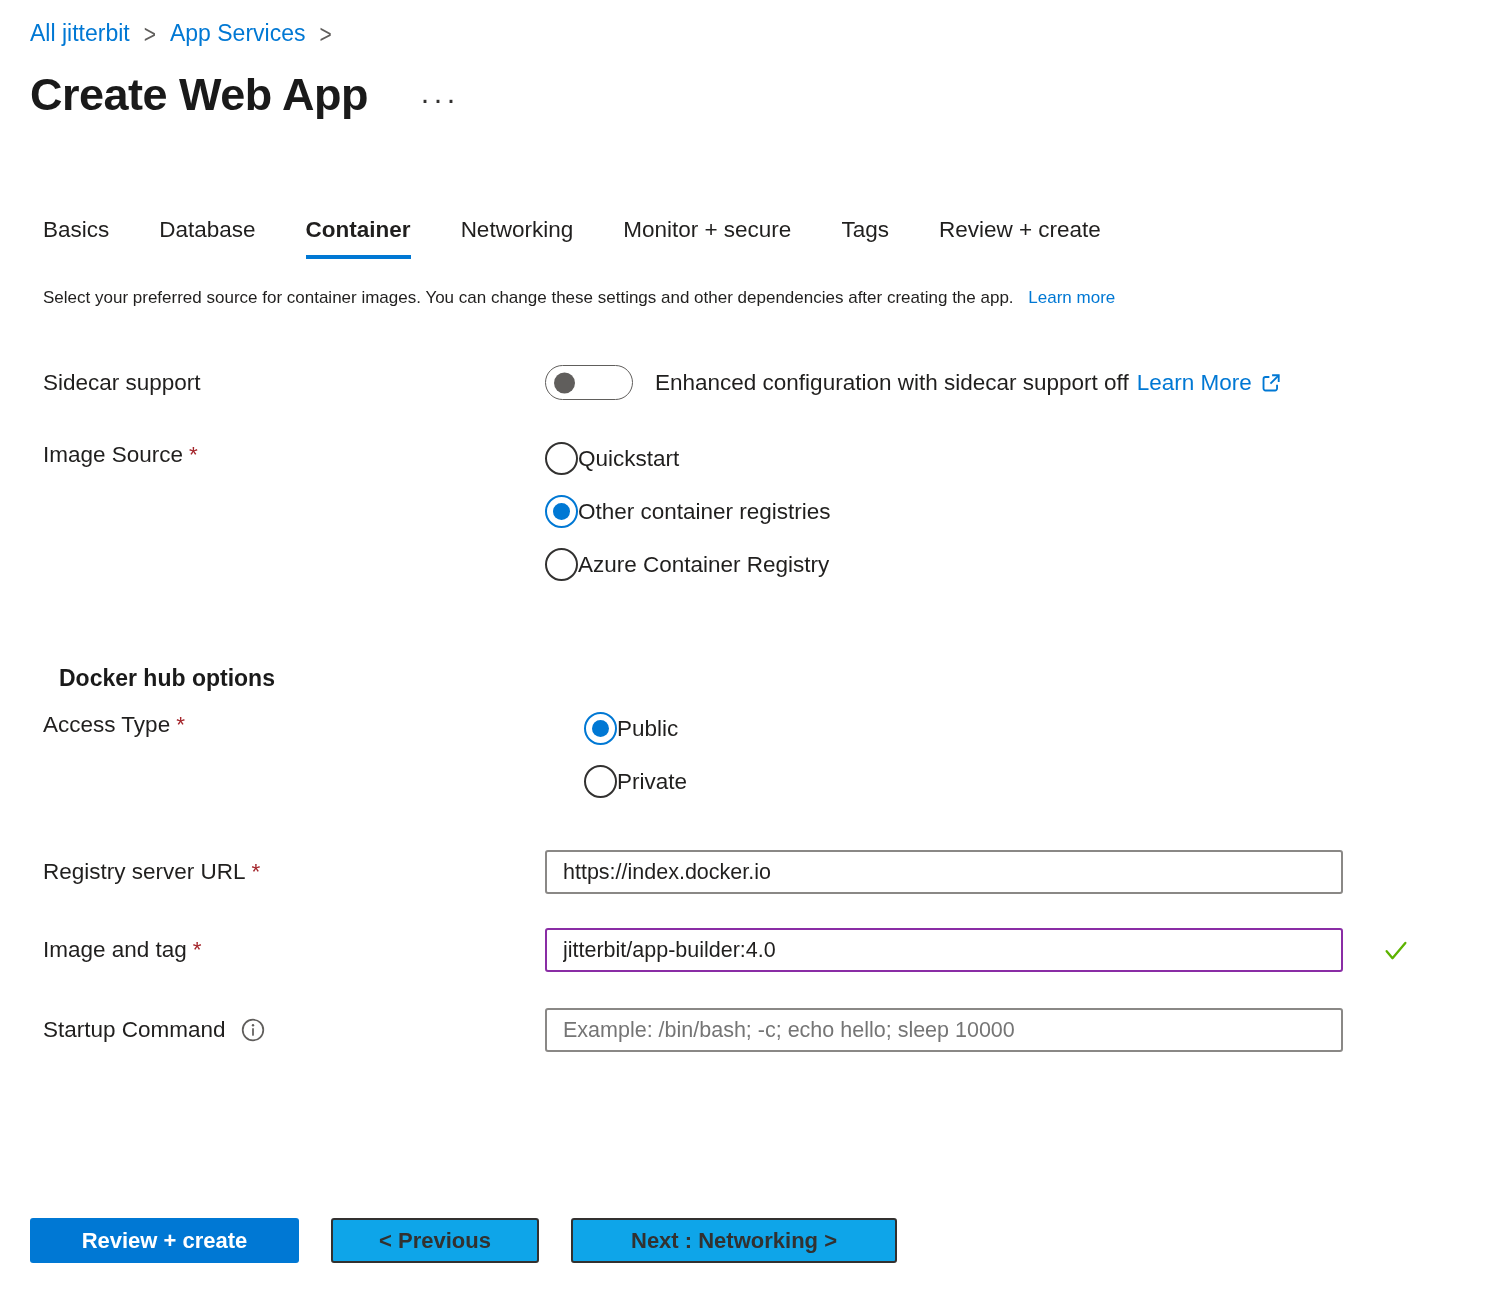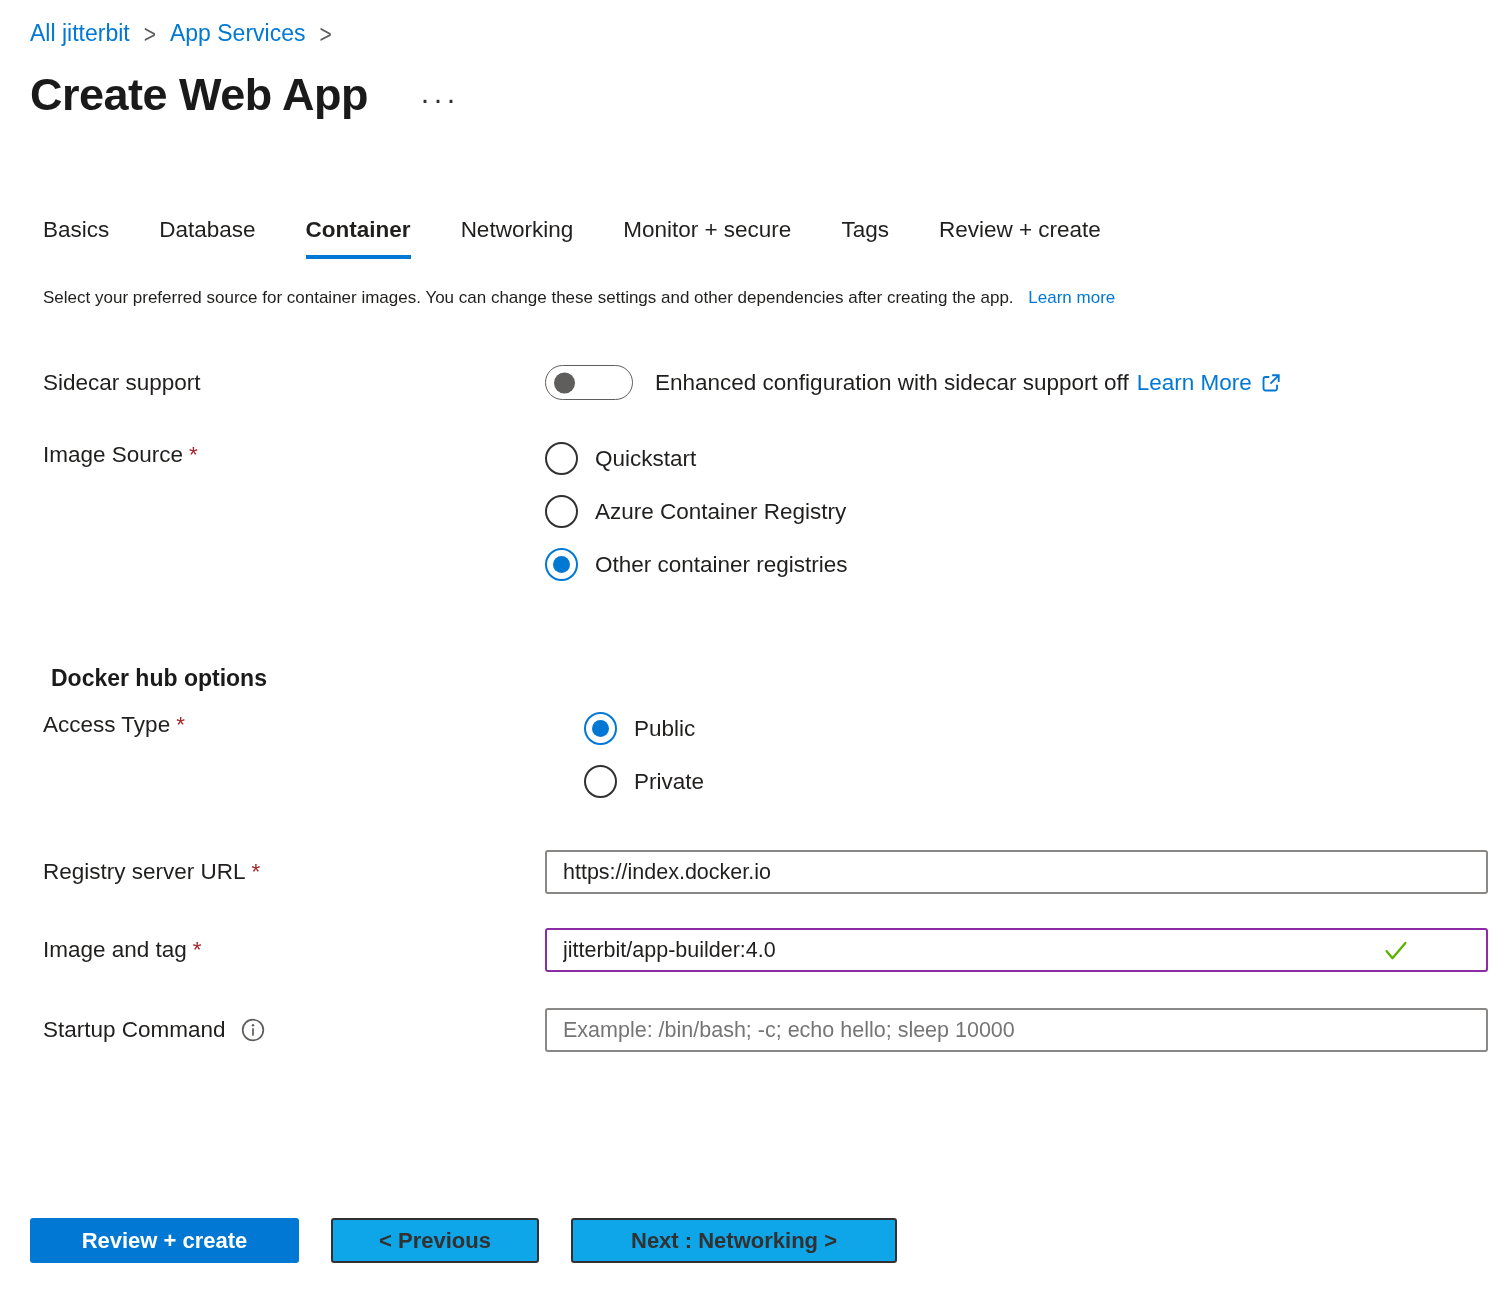--- a/index.html
+++ b/index.html
@@ -45,33 +45,33 @@
   .sidecar-text { margin-left: 22px; white-space: nowrap; }
   .ext-link { margin-left: 8px; display: inline-flex; align-items: center; }
   .ext-link svg { display: block; }
 
   .row-imagesource { margin-top: 42px; }
   .radio-group { display: flex; flex-direction: column; row-gap: 20px; }
   .radio-option { display: flex; align-items: center; cursor: pointer; }
   .radio { width: 33px; height: 33px; border: 2.5px solid #323130; border-radius: 50%; position: relative; flex-shrink: 0; background: #fff; }
   .radio.on { border-color: #0078d4; }
   .radio.on::after { content: ""; position: absolute; left: 6px; top: 6px; right: 6px; bottom: 6px; border-radius: 50%; background: #0078d4; }
-  .radio-label { margin-left: 17px; font-size: 22.5px; }
+  .radio-label { font-size: 22.5px; }
 
   .section-heading { margin: 84px 0 0 13px; font-size: 23px; font-weight: 700; color: #1a1a1a; }
   .row-accesstype { margin-top: 20px; gap: 39px; }
 
   .row-input { align-items: center; }
   .row-registry { margin-top: 52px; }
   .row-imagetag { margin-top: 34px; }
   .row-startup { margin-top: 36px; }
 
   .input-wrap { position: relative; width: 881px; }
   .text-input {
-    width: 943px; height: 44px; border: 2px solid #8a8886; border-radius: 3px;
+    width: 798px; height: 44px; border: 2px solid #8a8886; border-radius: 3px;
     font-size: 21.5px; font-family: inherit; color: #201f1e; padding: 0 16px; outline: none; background: #fff;
   }
   .text-input.valid { border: 2px solid #8a2da5; padding-right: 56px; }
   .text-input::placeholder { color: #757575; opacity: 1; }
   .check-icon { position: absolute; right: 16px; top: 50%; transform: translateY(-50%); display: flex; }
 
   .label-with-info { display: flex; align-items: center; }
   .info-icon { margin-left: 14px; display: inline-flex; cursor: default; }
 
   
@@ -137,31 +137,31 @@
     <div class="form-row row-imagesource">
       <div class="form-label">
         <span>Image Source</span><span class="required">*</span>
       </div>
       <div class="radio-group">
         <div class="radio-option">
           <div class="radio"></div>
           <span class="radio-label">Quickstart</span>
         </div>
         <div class="radio-option">
+          <div class="radio on"></div>
+          <span class="radio-label">Other container registries</span>
+        </div>
+        <div class="radio-option">
           <div class="radio"></div>
           <span class="radio-label">Azure Container Registry</span>
         </div>
-        <div class="radio-option">
-          <div class="radio on"></div>
-          <span class="radio-label">Other container registries</span>
-        </div>
-      </div>
-    </div>
-
-    <h2 class="section-heading" style="margin-left:8px;">Docker hub options</h2>
+      </div>
+    </div>
+
+    <h2 class="section-heading" style="margin-left:16px;">Docker hub options</h2>
 
     <div class="form-row row-accesstype">
       <div class="form-label">
         <span>Access Type</span><span class="required">*</span>
       </div>
       <div class="radio-group">
         <div class="radio-option">
           <div class="radio on"></div>
           <span class="radio-label">Public</span>
         </div>

